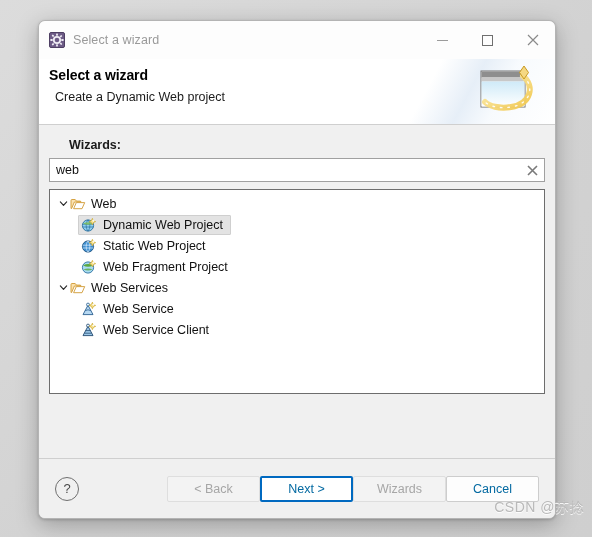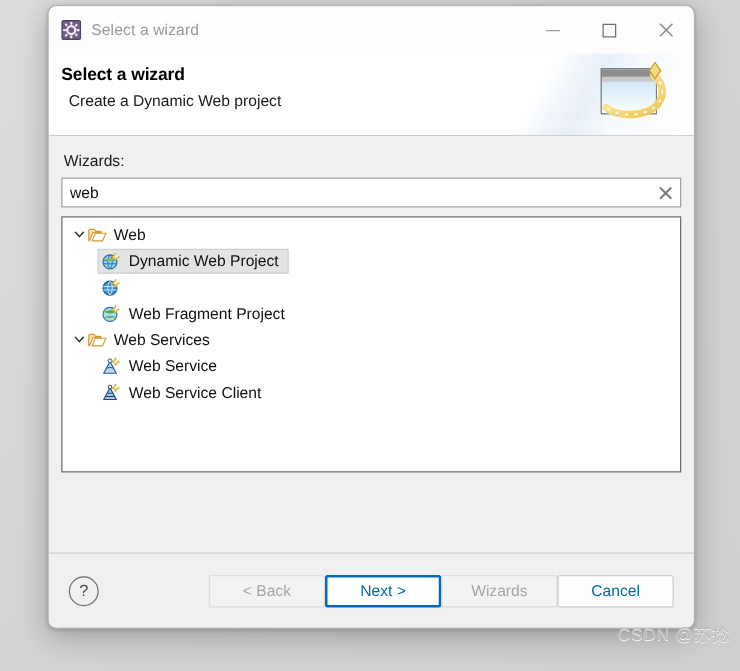--- a/index.html
+++ b/index.html
@@ -19,21 +19,21 @@
   #desktop {
     position: absolute;
     inset: 0;
     background: linear-gradient(135deg, #dcdcdc 0%, #d2d2d2 55%, #cfcfcf 100%);
   }
 
   
   #dialog {
     position: absolute;
     left: 38px;
-    top: 4px;
+    top: 20px;
     width: 516px;
     height: 497px;
     background: #f0f0f0;
     border: 1px solid #b4b4b4;
     border-radius: 7px;
     box-shadow: 0 6px 22px rgba(0,0,0,0.26), 0 1px 3px rgba(0,0,0,0.18);
     overflow: hidden;
     display: flex;
     flex-direction: column;
     justify-content: flex-end;
@@ -131,21 +131,22 @@
     flex: 1;
     background: #f0f0f0;
     position: relative;
     padding: 0 10px;
     box-sizing: border-box;
   }
   #wizards-label {
     font-size: 12.5px;
     color: #1b1b1b;
     margin-top: 13px;
-    margin-left: 2px;
+    margin-left: 20px;
+    font-weight: bold;
   }
   #filter-wrap {
     margin-top: 6px;
     height: 24px;
     background: #ffffff;
     border: 1px solid #a0a0a0;
     display: flex;
     align-items: center;
     box-sizing: border-box;
   }
@@ -415,20 +416,21 @@
         <span class="sel-box">
           <span class="icon">
             <svg viewBox="0 0 16 16" width="16" height="16">
               <circle cx="7" cy="8.5" r="5.6" fill="#3f8fd0" stroke="#1f5480" stroke-width="0.9"></circle>
               <path d="M1.6 7.2 h10.8 M1.6 10 h10.8" stroke="#dcefff" stroke-width="0.7" fill="none"></path>
               <path d="M7 2.9 c2.4 2.6 2.4 8.6 0 11.2 c-2.4 -2.6 -2.4 -8.6 0 -11.2 Z" fill="none" stroke="#dcefff" stroke-width="0.7"></path>
               <path d="M11.4 1.4 l1 2.2 l2.2 1 l-2.2 1 l-1 2.2 l-1 -2.2 l-2.2 -1 l2.2 -1 Z" fill="#f7e08a" stroke="#caa526" stroke-width="0.7"></path>
               <path d="M12.4 2.6 v2.2 M11.3 3.7 h2.2" stroke="#ffffff" stroke-width="0.8"></path>
             </svg>
           </span>
+          <span class="row-label">Static Web Project</span>
         </span>
       </div>
 
       <div class="tree-row child">
         <span class="sel-box">
           <span class="icon">
             <svg viewBox="0 0 16 16" width="16" height="16">
               <circle cx="7" cy="8.5" r="5.6" fill="#a9dcf3" stroke="#2a6f9e" stroke-width="0.9"></circle>
               <path d="M2 6.4 q5 -2.6 10 0 q-5 2.6 -10 0 Z" fill="#5ca83f"></path>
               <path d="M2.4 10.6 q4.6 -2 9.2 0 q-4.6 2 -9.2 0 Z" fill="#5ca83f" opacity="0.8"></path>

